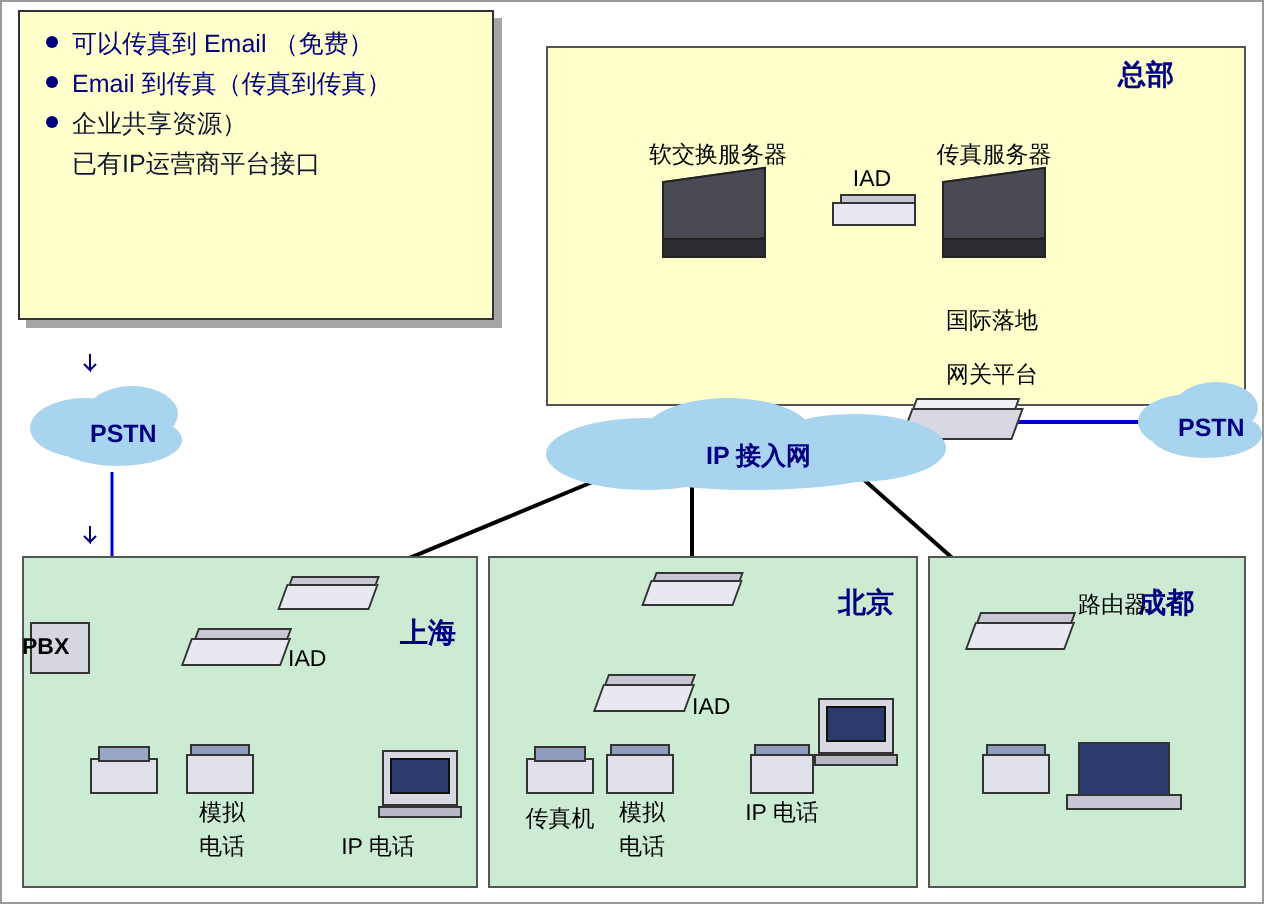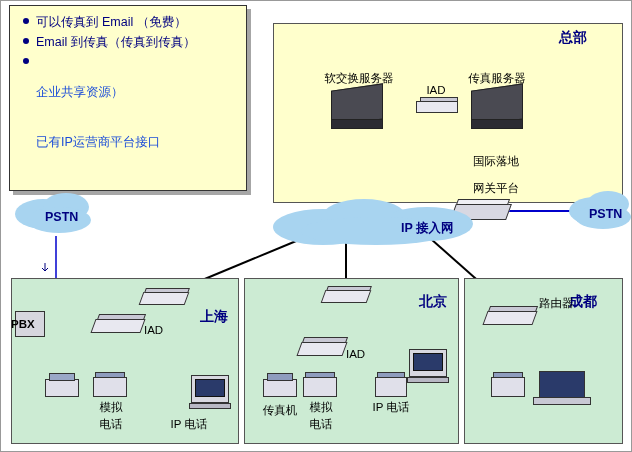--- a/index.html
+++ b/index.html
@@ -23,21 +23,21 @@
     position: absolute;
     left: 0; top: 0;
     width: 632px;
     height: 452px;
   }
   .abs { position: absolute; }
 
   
   .note-box {
     left: 8px; top: 4px;
-    width: 238px; height: 186px;
+    width: 238px; height: 155px;
     background: #ffffcc;
     border: 1px solid #333333;
     box-shadow: 4px 4px 0 rgba(0,0,0,0.35);
     box-sizing: border-box;
   }
   .note-list {
     margin: 0;
     padding: 6px 4px 0 26px;
     list-style: none;
   }
@@ -51,22 +51,21 @@
   .note-list li .bullet {
     position: absolute;
     left: -13px;
     top: 6px;
     width: 6px;
     height: 6px;
     background: #000080;
     border-radius: 50%;
   }
   .note-list li.no-bullet {
-    color: #1d4ed8;
-    margin-top: 30px;
+    color: #0f172a;
   }
 
   
   .region {
     box-sizing: border-box;
   }
   .region-hq {
     left: 272px; top: 22px;
     width: 350px; height: 180px;
     background: #ffffcc;
@@ -204,21 +203,21 @@
 
   <div class="cloud" style="left:568px; top:196px; width:52px; height:28px;"></div>
   <div class="cloud" style="left:586px; top:190px; width:42px; height:26px;"></div>
   <div class="cloud" style="left:574px; top:204px; width:56px; height:24px;"></div>
   <div class="cloud-txt" style="left:588px; top:206px;">PSTN</div>
 
   <div class="cloud" style="left:272px; top:208px; width:100px; height:36px;"></div>
   <div class="cloud" style="left:320px; top:198px; width:86px; height:38px;"></div>
   <div class="cloud" style="left:380px; top:206px; width:92px; height:34px;"></div>
   <div class="cloud" style="left:300px; top:216px; width:150px; height:28px;"></div>
-  <div class="cloud-txt" style="left:352px; top:219px;margin-left:48px;">IP 接入网</div>
+  <div class="cloud-txt" style="left:352px; top:219px;">IP 接入网</div>
 
   <div class="abs region region-green region-sh"></div>
   <div class="region-title" style="left:199px; top:307px;">上海</div>
 
   <div class="server" style="left:140px; top:291px; width:46px; height:13px; background:#e8e8f0; border:1px solid #333; transform:skewX(-20deg);"></div>
   <div class="server" style="left:144px; top:287px; width:44px; height:5px; background:#c8c8d4; border:1px solid #333; transform:skewX(-20deg);"></div>
 
   <div class="server" style="left:14px; top:310px; width:30px; height:26px; background:#d6d6de; border:1px solid #333;"></div>
   <div class="label" style="left:10px; top:316px; font-weight:bold;">PBX</div>
 

